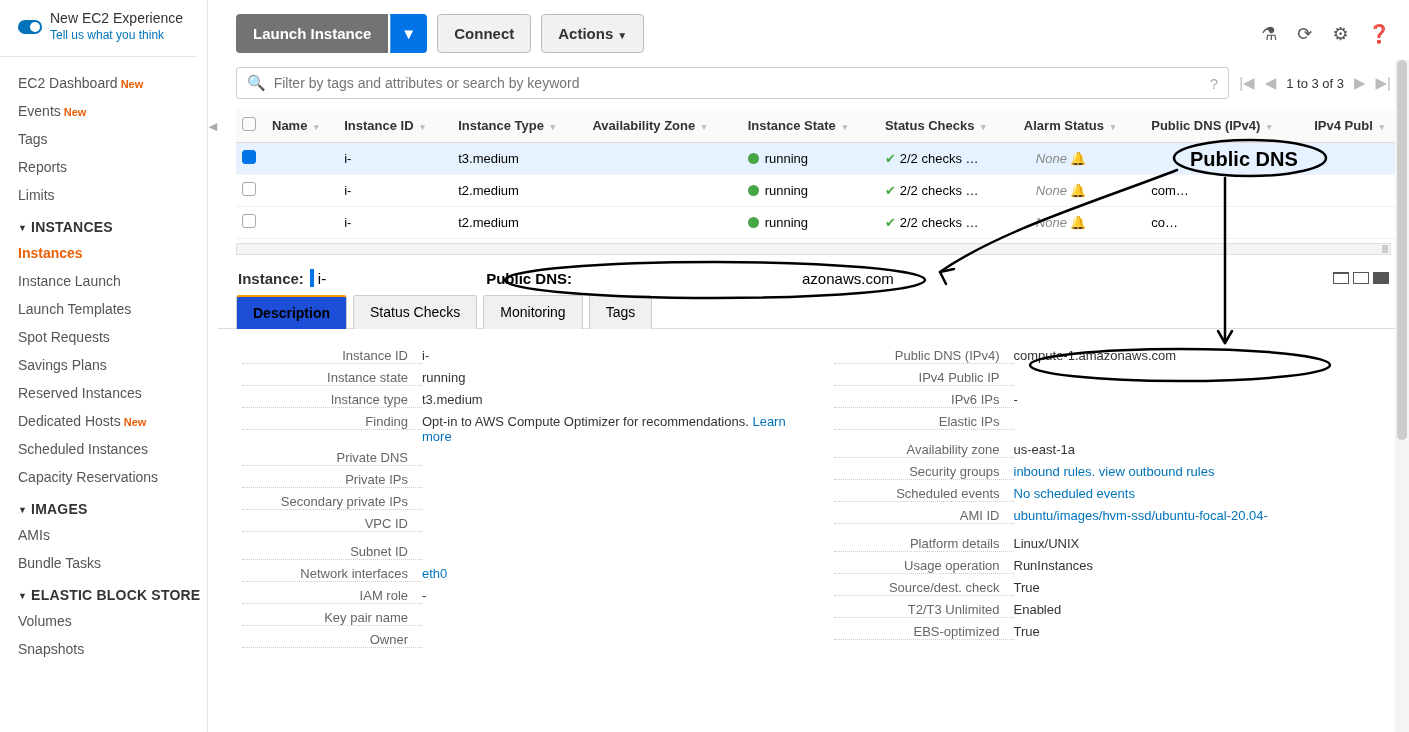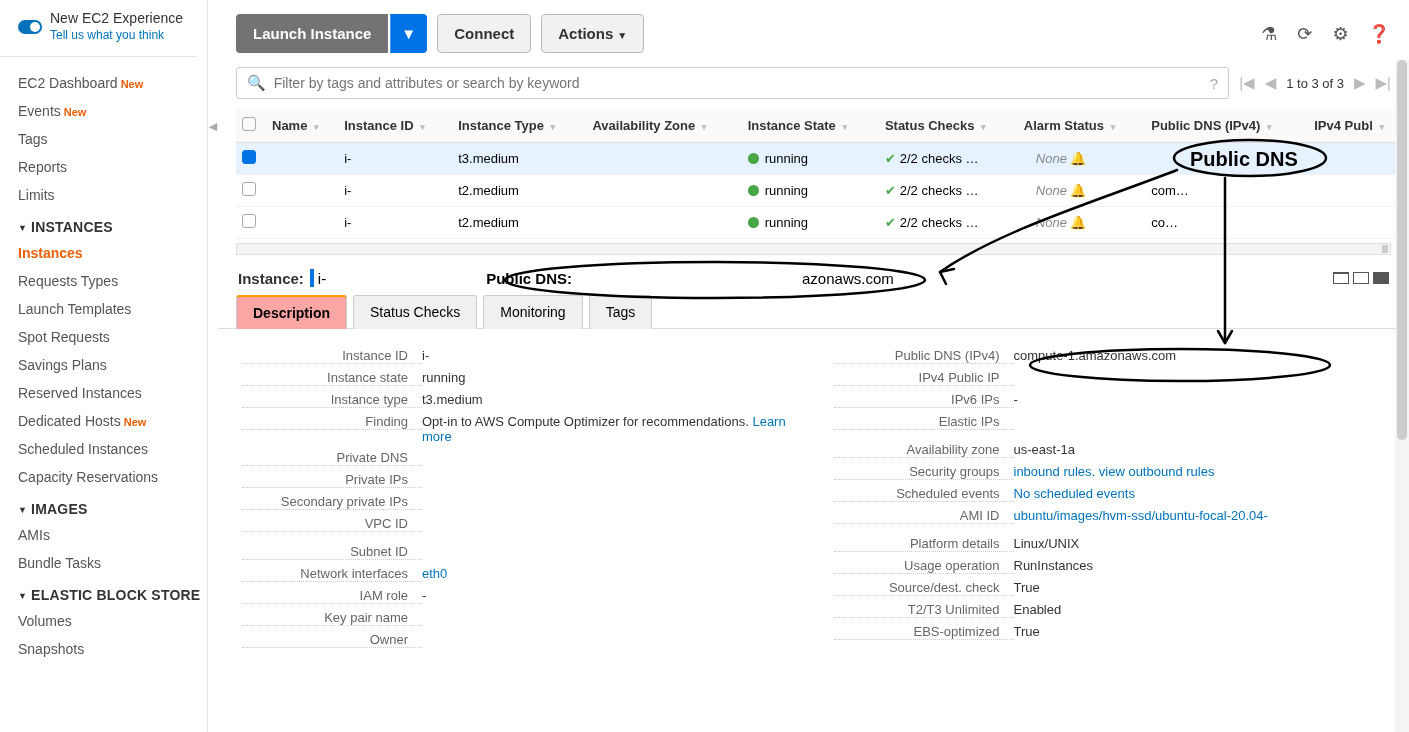--- a/index.html
+++ b/index.html
@@ -70,21 +70,21 @@
     .detail-hdr .sep { display:inline-block; width:4px; height:18px; background:#0073e6; margin:0 4px 0 6px; vertical-align:-3px;}
     .detail-hdr .dns-lbl { font-weight:700; margin-left:160px;}
     .detail-hdr .winicons { margin-left:auto; display:flex; gap:4px;}
     .winicons span { width:16px; height:12px; border:1px solid #555; display:inline-block;}
     .winicons .sq1{border-width:2px 1px 1px 1px;}
     .winicons .sq2{background:#555;}
 
     
     .tabs { display:flex; border-bottom:1px solid #ddd; padding: 0 18px; gap:6px;}
     .tab { padding: 8px 16px; border:1px solid #ccc; border-bottom:none; background:#f0f0f0; border-radius:3px 3px 0 0; font-size:14px; cursor:pointer; margin-bottom:-1px;}
-    .tab.active { background:#fca5a5; font-weight:700; border-top: 2px solid #ff9900;}
+    .tab.active { background:#1d4ed8; font-weight:700; border-top: 2px solid #ff9900;}
 
     
     .desc { display:flex; padding: 16px 24px; gap: 40px; font-size:13px; overflow-y:auto; flex:1;}
     .desc-col { flex:1;}
     .desc-row { display:flex; padding: 3px 0;}
     .desc-row .k { width: 180px; text-align:right; color:#666; padding-right: 14px; border-bottom:1px dotted #ccc; display:inline-block; align-self:flex-start;}
     .desc-row .v { flex:1; color:#333;}
     .desc-row .v a { color:#0073bb;}
 
     
@@ -110,21 +110,21 @@
     <div id="side-top">
         <div class="side-item">EC2 Dashboard<span class="badge-new">New</span></div>
         <div class="side-item">Events<span class="badge-new">New</span></div>
         <div class="side-item">Tags</div>
         <div class="side-item">Reports</div>
         <div class="side-item">Limits</div>
       </div>
     <div class="side-section">INSTANCES</div>
     <div id="side-inst">
         <div class="side-item active">Instances</div>
-        <div class="side-item">Requests Types</div>
+        <div class="side-item">Instance Launch</div>
         <div class="side-item">Launch Templates</div>
         <div class="side-item">Spot Requests</div>
         <div class="side-item">Savings Plans</div>
         <div class="side-item">Reserved Instances</div>
         <div class="side-item">Dedicated Hosts<span class="badge-new">New</span></div>
         <div class="side-item">Scheduled Instances</div>
         <div class="side-item">Capacity Reservations</div>
       </div>
     <div class="side-section">IMAGES</div>
     <div id="side-img">

